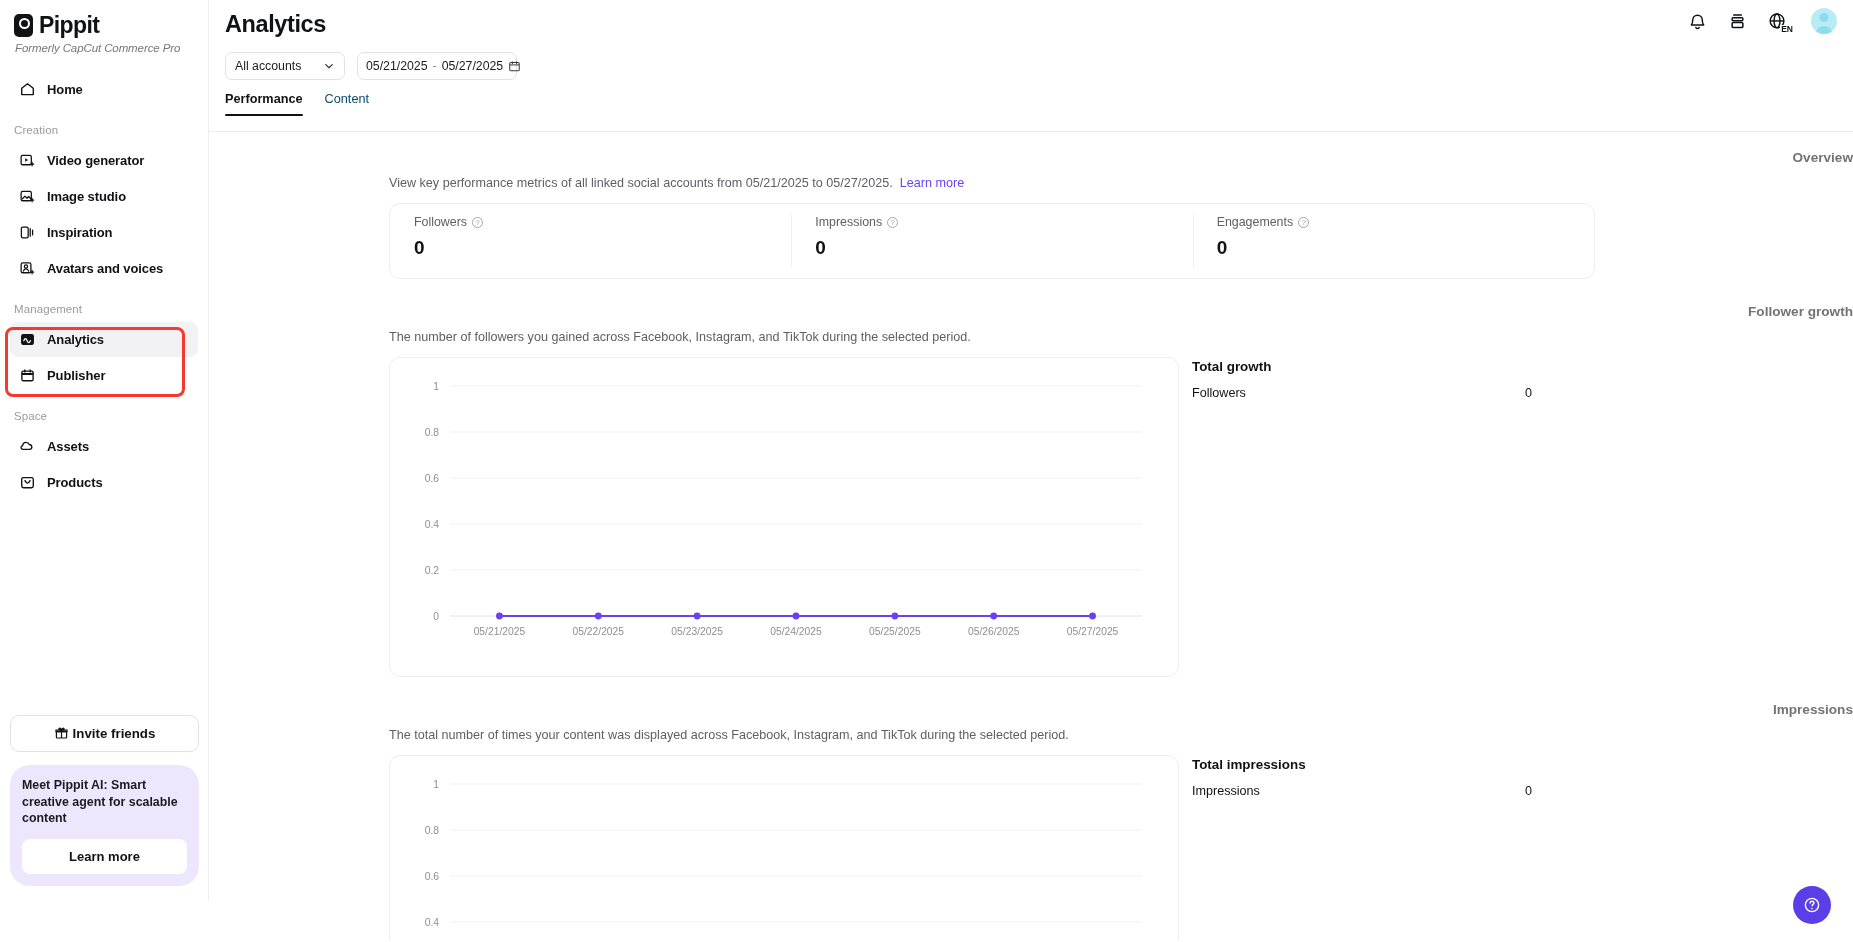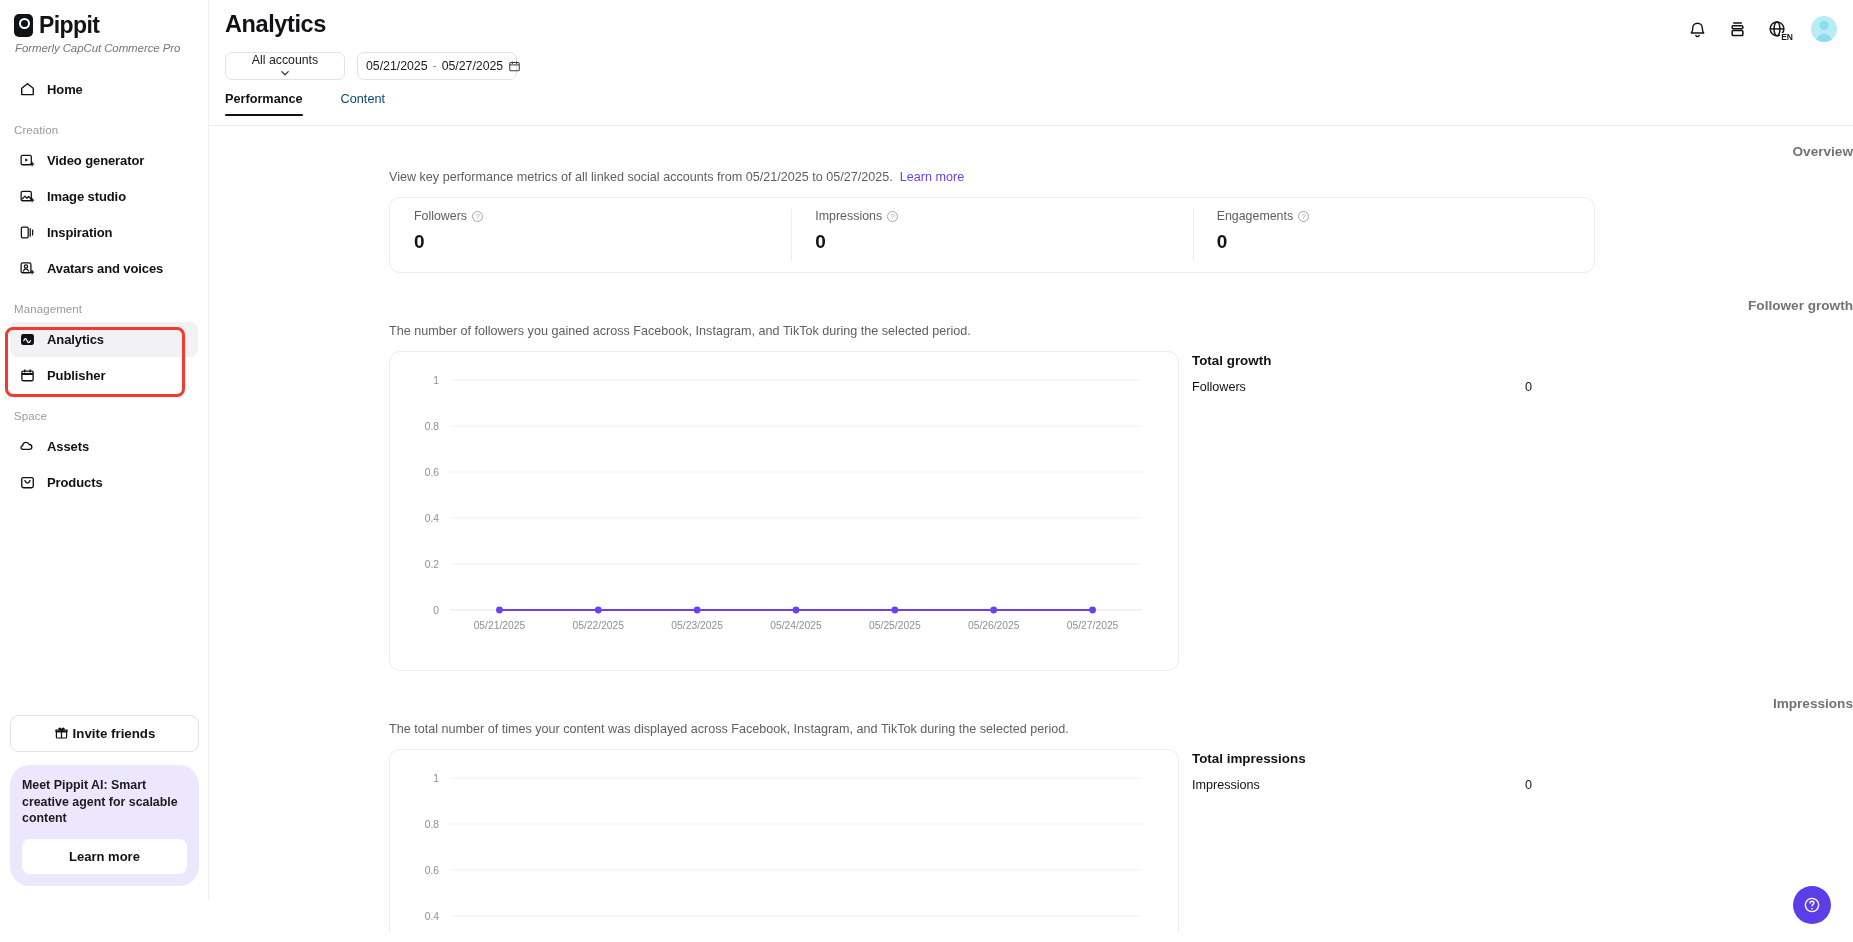--- a/index.html
+++ b/index.html
@@ -76,21 +76,21 @@
 
   
   .main { flex: 1; position: relative; height: 942px; overflow: hidden; background: #fff; }
 
   .topbar { height: 48px; display: flex; align-items: center; position: relative; }
   .page-title {
     font-size: 23.5px; font-weight: 700; color: #111214;
     margin-left: 16px; letter-spacing: -0.4px;
   }
   .top-actions {
-    position: absolute; right: 16px; top: 16px;
+    position: absolute; right: 16px; top: 8px;
     display: flex; align-items: center; gap: 19px;
   }
   .top-ico { width: 21px; height: 21px; cursor: pointer; color: #111214; }
   .top-ico svg { display: block; }
   .lang-ico { position: relative; width: 25px; height: 21px; cursor: pointer; }
   .lang-ico .en {
     position: absolute; right: -1px; bottom: -2px;
     font-size: 8.5px; font-weight: 700; color: #111214;
     background: #fff; line-height: 1; padding: 0 0 0 1px;
   }
@@ -104,32 +104,32 @@
   }
   .avatar::after {
     content: ""; position: absolute; left: 50%; bottom: -5px; transform: translateX(-50%);
     width: 17px; height: 13px; border-radius: 9px 9px 0 0; background: #8bdced;
   }
 
   .filters { display: flex; align-items: center; gap: 12px; padding: 4px 0 0 16px; }
   .select {
     width: 120px; height: 28px; border: 1px solid #e2e2e6; border-radius: 7px;
     display: flex; align-items: center; padding: 0 9px; cursor: pointer;
-    font-size: 12.3px; color: #1b1b20; justify-content: space-between; flex-direction: column;
+    font-size: 12.3px; color: #1b1b20; justify-content: space-between;
   }
   .daterange {
     width: 160px; height: 28px; border: 1px solid #e2e2e6; border-radius: 7px;
     display: flex; align-items: center; padding: 0 8px; cursor: pointer; gap: 5px;
     font-size: 12.3px; color: #1b1b20;
   }
   .dr-sep { color: #8a8a91; }
   .dr-cal { margin-left: auto; display: flex; }
 
   .tabs {
-    display: flex; gap: 38px; padding: 0 0 10px 16px;
+    display: flex; gap: 22px; padding: 0 0 16px 16px;
     margin-top: 12px; border-bottom: 1px solid #ececee;
   }
   .tab {
     font-size: 12.7px; color: #0c4a6e; padding-bottom: 9px; cursor: pointer;
     position: relative; font-weight: 400;
   }
   .tab.active { color: #111214; font-weight: 700; }
   .tab.active::after {
     content: ""; position: absolute; left: 0; right: 0; bottom: -1px;
     height: 2.5px; background: #111214; border-radius: 2px;

